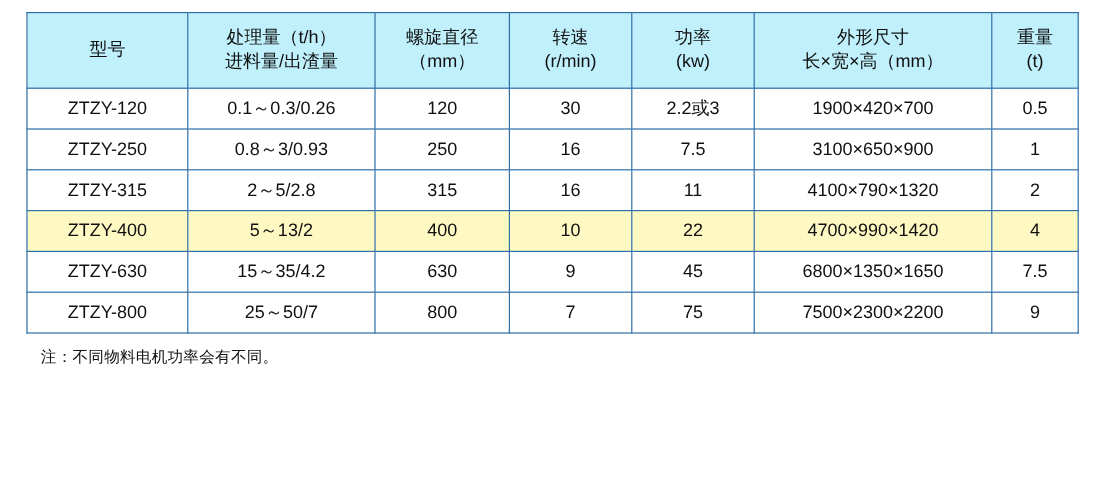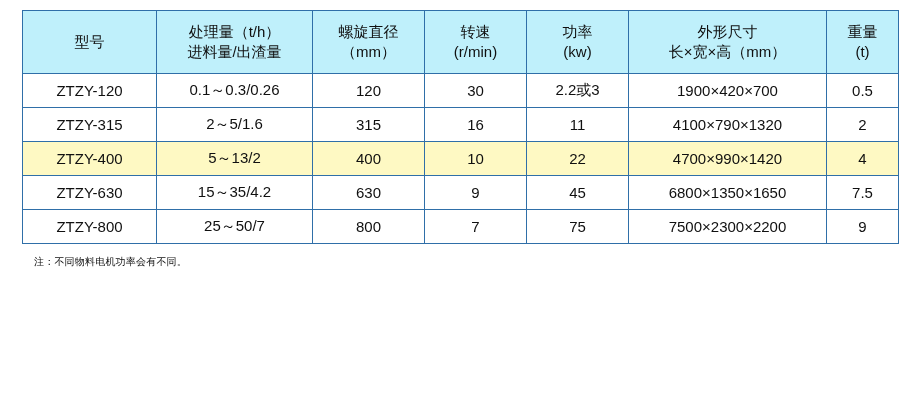--- a/index.html
+++ b/index.html
@@ -54,21 +54,21 @@
   col.c0 { width: 134px; }
   col.c1 { width: 156px; }
   col.c2 { width: 112px; }
   col.c3 { width: 102px; }
   col.c4 { width: 102px; }
   col.c5 { width: 198px; }
   col.c6 { width: 72px; }
 
   .note {
     margin-top: 11px;
-    font-size: 10px;
+    font-size: 13px;
     color: #111111;
     padding-left: 12px;
     letter-spacing: 0.2px;
   }
 </style>
 </head>
 <body>
 
 <div class="sheet">
   <table class="spec">
@@ -117,22 +117,31 @@
       <tr>
         <td>ZTZY-120</td>
         <td>0.1～0.3/0.26</td>
         <td>120</td>
         <td>30</td>
         <td>2.2或3</td>
         <td>1900×420×700</td>
         <td>0.5</td>
       </tr>
       <tr>
+        <td>ZTZY-250</td>
+        <td>0.8～3/0.93</td>
+        <td>250</td>
+        <td>16</td>
+        <td>7.5</td>
+        <td>3100×650×900</td>
+        <td>1</td>
+      </tr>
+      <tr>
         <td>ZTZY-315</td>
-        <td>2～5/1.6</td>
+        <td>2～5/2.8</td>
         <td>315</td>
         <td>16</td>
         <td>11</td>
         <td>4100×790×1320</td>
         <td>2</td>
       </tr>
       <tr class="highlight">
         <td>ZTZY-400</td>
         <td>5～13/2</td>
         <td>400</td>

